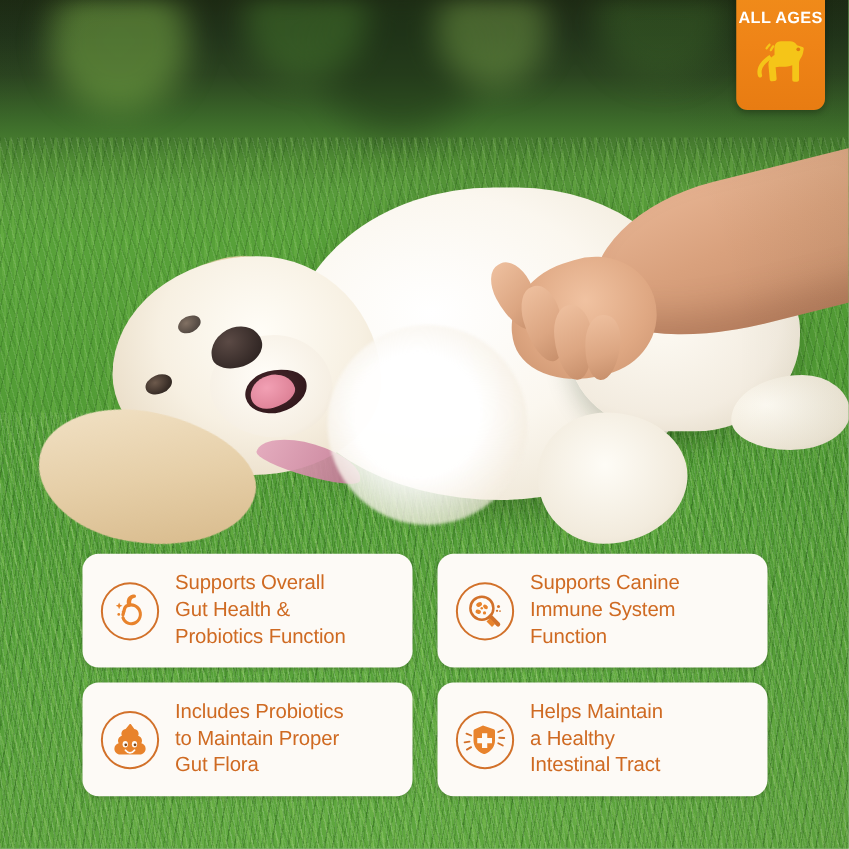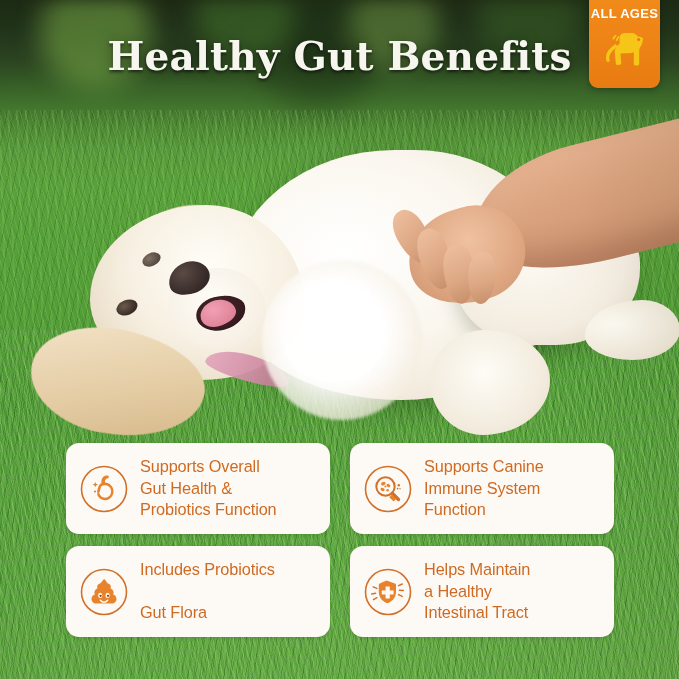--- a/index.html
+++ b/index.html
@@ -324,21 +324,20 @@
     <div class="hand-arm"></div>
     <div class="hand-palm"></div>
     <div class="finger f1"></div>
     <div class="finger f2"></div>
     <div class="finger f3"></div>
     <div class="finger f4"></div>
     <div class="photo-soft"></div>
   </div>
 
   <div class="headline">
-    <span>Healthy Gut Benefits</span>
   </div>
 
   <div class="badge">
     <div class="badge-label">ALL AGES</div>
     <div class="badge-dog">
       <svg width="46" height="50" viewBox="0 0 46 50" aria-hidden="true">
         <g fill="#F5C518">
           <path d="M30 8c2.4 0 4.4 1.3 5.6 3.2l4.4 1.3c.7.2 1.1.9 1 1.6l-.6 3.3c-.2 1-.5 1.9-1 2.7l-1.4 2.4c-.5.9-.8 1.9-.8 2.9v13.4c0 .9-.7 1.6-1.6 1.6h-2.2c-.9 0-1.6-.7-1.6-1.6V27.2c-1.6.7-3.4 1.1-5.3 1.1h-5.1c-1 0-2 .2-2.9.5l.8 9.2c.1.9-.6 1.7-1.5 1.8l-2.2.2c-.9.1-1.7-.6-1.8-1.5l-1-10.9c-.3-3.3 1.3-6.5 4.1-8.3l.7-.4V13c0-2.8 2.2-5 5-5h7.4z"></path>
           <circle cx="36.6" cy="14.4" r="1.5" fill="#E07B10"></circle>
           <path d="M15.6 21.8c-2.2 1.5-4.7 3.3-6.4 5.6-1.7 2.3-2.4 4.9-1.6 7.4.3.9-.2 1.8-1.1 2.1-.9.3-1.8-.2-2.1-1.1-1.2-3.8-.1-7.5 2.1-10.5 2-2.7 4.8-4.7 7.1-6.3l2 2.8z"></path>
@@ -406,21 +405,21 @@
           </g>
           <g fill="#7A4415">
             <circle cx="21.6" cy="28.8" r="1.1"></circle>
             <circle cx="29" cy="28.8" r="1.1"></circle>
           </g>
           <path d="M21.4 33.2c1.1 1.4 2.4 2.1 3.6 2.1 1.2 0 2.5-.7 3.6-2.1" fill="none" stroke="#FDFAF6" stroke-width="1.5" stroke-linecap="round"></path>
         </svg>
       </div>
       <div class="card-text">
         <span>Includes Probiotics</span><br>
-        <br>
+        <span>to Maintain Proper</span><br>
         <span>Gut Flora</span>
       </div>
     </div>
 
     <div class="card">
       <div class="card-icon">
         <svg width="50" height="50" viewBox="0 0 50 50" aria-hidden="true">
           <circle cx="25" cy="25" r="22.5" fill="none" stroke="#D2712A" stroke-width="1.6"></circle>
           <path d="M23.4 13.4l8.6 3c.6.2 1 .8 1 1.4v7.3c0 4.6-2.8 8.8-7.1 10.6l-1.1.4c-.3.1-.6.1-.8 0l-1.1-.4c-4.3-1.8-7.1-6-7.1-10.6v-7.3c0-.6.4-1.2 1-1.4l6.6-3z" fill="#E8832C"></path>
           <path d="M22.6 19.6h4.2v3.8h3.8v4.2h-3.8v3.8h-4.2v-3.8h-3.8v-4.2h3.8z" fill="#FDFAF6"></path>

